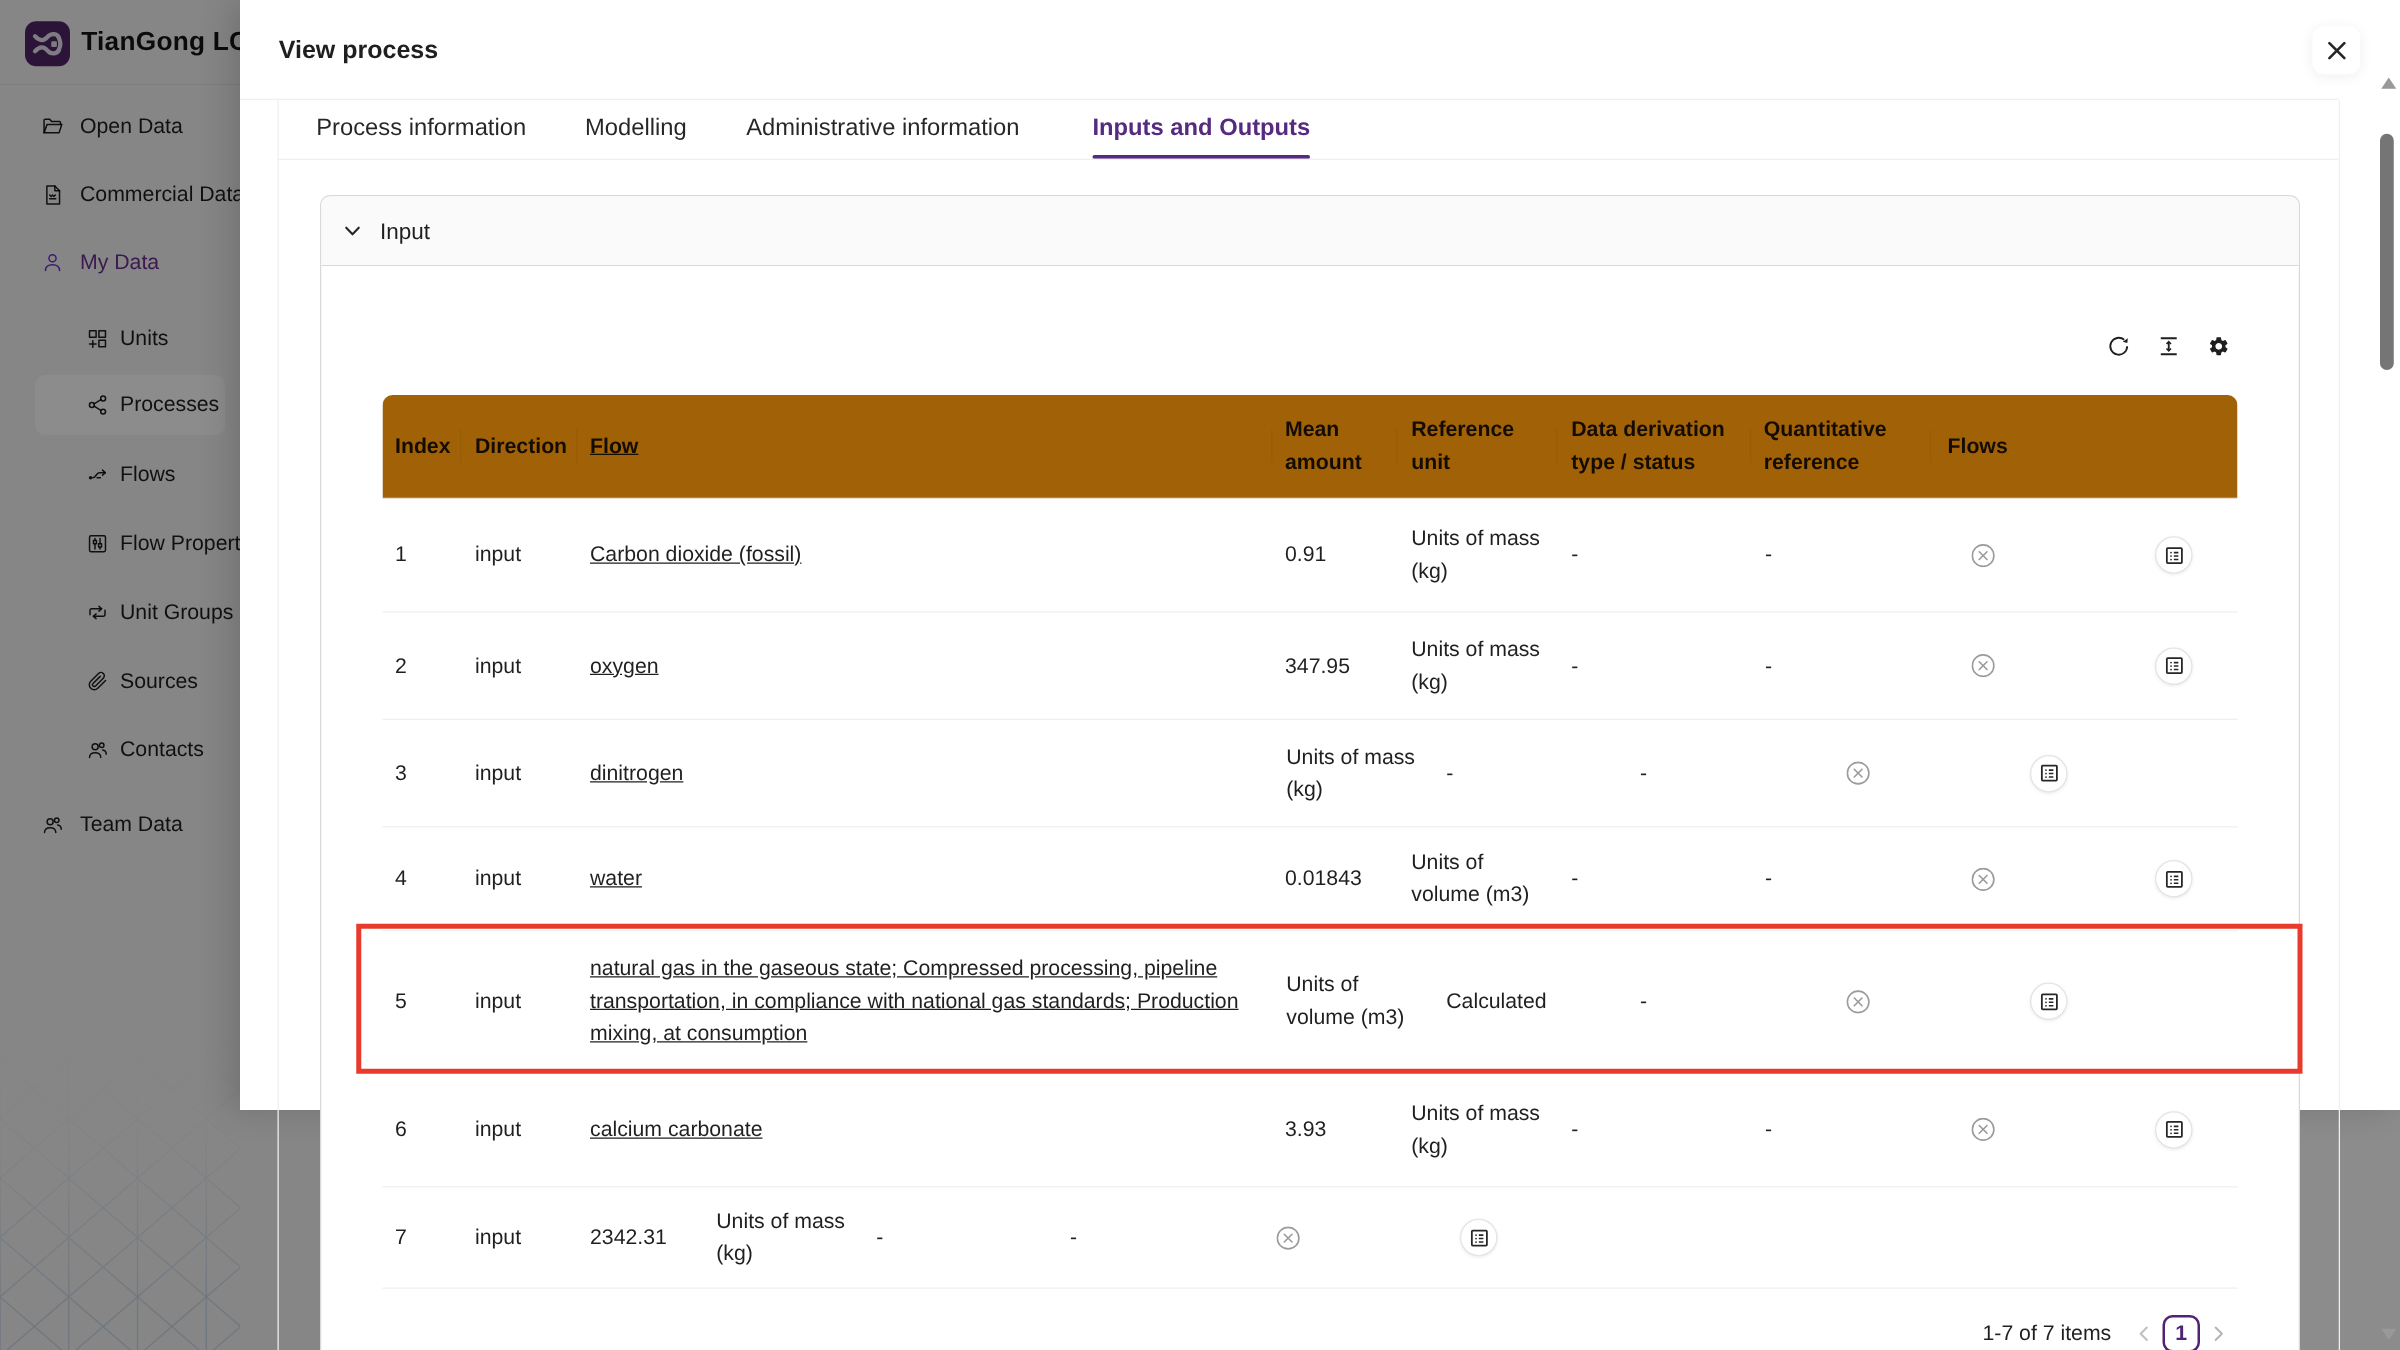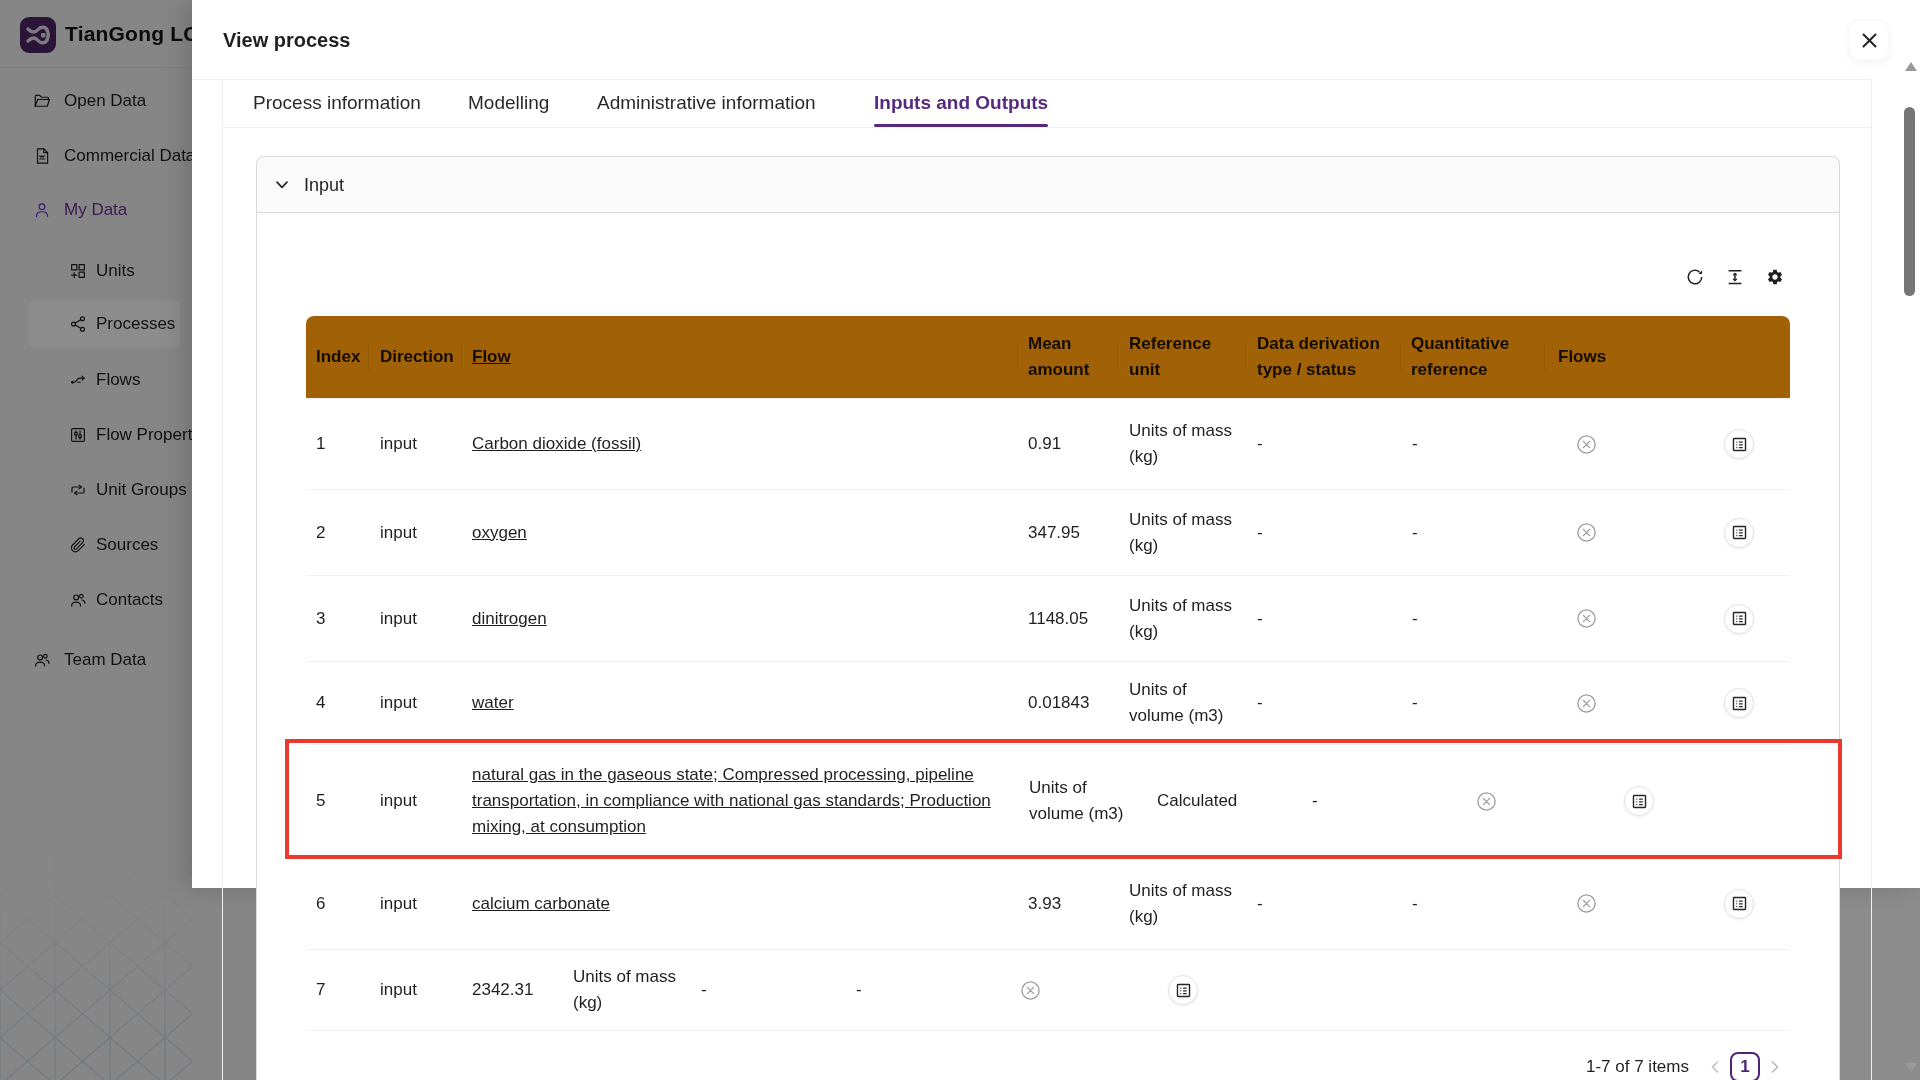--- a/index.html
+++ b/index.html
@@ -436,23 +436,20 @@
             <div class="tr" style="height: 86px;">
               <div class="td c0">
                 <span>3</span>
               </div>
               <div class="td c1">
                 <span>input</span>
               </div>
               <div class="td c2">
                 <span>dinitrogen</span>
               </div>
-              <div class="td c3">
-                <span>1148.05</span>
-              </div>
               <div class="td c4">
                 <span>Units of mass (kg)</span>
               </div>
               <div class="td c5">
                 <span>-</span>
               </div>
               <div class="td c6">
                 <span>-</span>
               </div>
               <div class="td c7">

